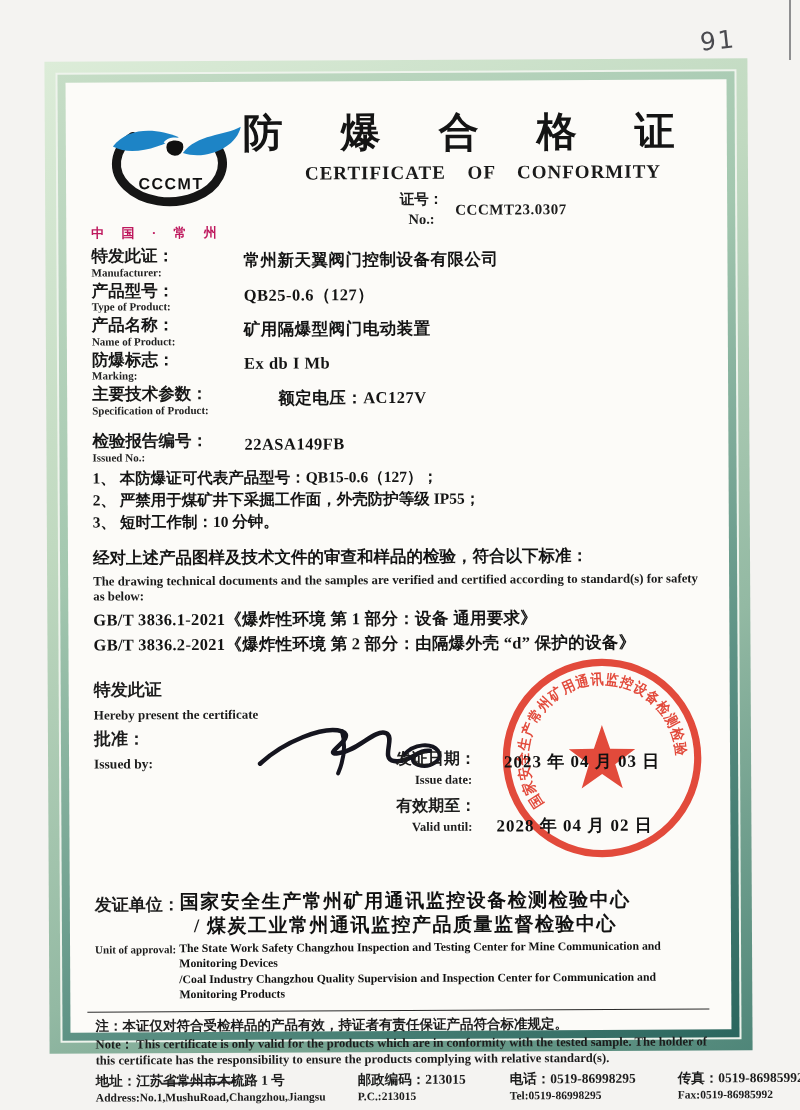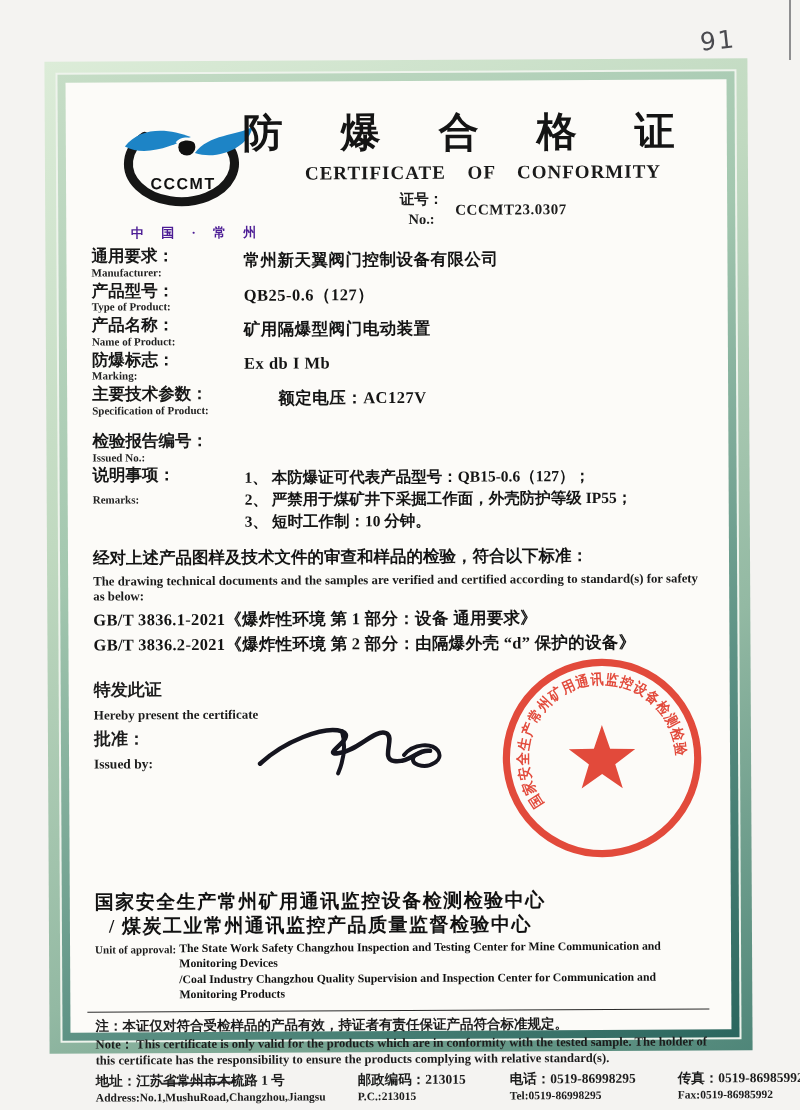--- a/index.html
+++ b/index.html
@@ -37,23 +37,23 @@
     background:linear-gradient(150deg,#c6ddc6 0%,#a3c7af 38%,#5c9184 72%,#2b665e 100%);
   }
   .paper{
     width:100%;height:100%;box-sizing:border-box;
     background:#fcfbf8;
     padding:16px 24px 10px 25px;
     position:relative;
   }
   
   .header{display:flex;align-items:flex-start;margin-bottom:4px;}
-  .logo-block{width:172px;flex:none;text-align:right;padding-top:12px;}
+  .logo-block{width:172px;flex:none;text-align:left;padding-top:12px;}
   .logo-region{
-    font-size:13px;letter-spacing:7px;margin-top:2px;color:#4c1d95;
+    font-size:13px;letter-spacing:7px;margin-top:2px;color:#be185d;
     font-weight:600;
   }
   .title-block{flex:1;text-align:center;}
   .title-zh{
     font-size:40px;font-weight:600;letter-spacing:24px;
     margin:8px 0 2px -24px;white-space:nowrap;color:#141414;
   }
   .title-en{
     font-size:19px;font-weight:600;letter-spacing:1px;word-spacing:16px;
     margin-bottom:6px;color:#1a1a1a;
@@ -145,21 +145,21 @@
             <div>证号：</div>
             <div>No.:</div>
           </div>
           <div class="certno-value">CCCMT23.0307</div>
         </div>
       </div>
     </div>
 
     <div class="field-row">
       <div class="field-label">
-        <div class="label-zh">通用要求：</div>
+        <div class="label-zh">特发此证：</div>
         <div class="label-en">Manufacturer:</div>
       </div>
       <div class="field-value">常州新天翼阀门控制设备有限公司</div>
     </div>
     <div class="field-row">
       <div class="field-label">
         <div class="label-zh">产品型号：</div>
         <div class="label-en">Type of Product:</div>
       </div>
       <div class="field-value">QB25-0.6（127）</div>
@@ -186,26 +186,23 @@
       <div class="field-value">额定电压：AC127V</div>
     </div>
 
     <div class="section-gap"></div>
 
     <div class="field-row">
       <div class="field-label">
         <div class="label-zh">检验报告编号：</div>
         <div class="label-en">Issued No.:</div>
       </div>
-    </div>
-    <div class="field-row">
-      <div class="field-label">
-        <div class="label-zh">说明事项：</div>
-        <div class="label-en" style="margin-top:8px;">Remarks:</div>
-      </div>
+      <div class="field-value">22ASA149FB</div>
+    </div>
+    <div class="field-row">
       <div class="remarks-list">
         <div class="remark-line">1、 本防爆证可代表产品型号：QB15-0.6（127）；</div>
         <div class="remark-line">2、 严禁用于煤矿井下采掘工作面，外壳防护等级 IP55；</div>
         <div class="remark-line">3、 短时工作制：10 分钟。</div>
       </div>
     </div>
 
     <div class="standards">
       <div class="std-intro-zh">经对上述产品图样及技术文件的审查和样品的检验，符合以下标准：</div>
       <div class="std-intro-en">The drawing technical documents and the samples are verified and certified according to standard(s) for safety as below:</div>
@@ -218,37 +215,50 @@
       <div class="present-en">Hereby present the certificate</div>
       <div class="approve-zh">批准：</div>
       <div class="approve-en">Issued by:</div>
 
       <svg class="signature" viewBox="0 0 210 80">
         <path d="M6,48 C30,26 70,10 88,16 C104,22 66,40 84,38 C104,36 120,14 132,18 C142,22 126,44 140,46 C156,48 164,34 176,36" fill="none" stroke="#15151f" stroke-width="4.5" stroke-linecap="round"></path>
         <path d="M150,40 C160,28 178,28 184,36 C190,45 176,54 164,50 C156,47 158,40 166,38" fill="none" stroke="#15151f" stroke-width="4" stroke-linecap="round"></path>
         <path d="M88,16 C92,30 90,44 84,58" fill="none" stroke="#15151f" stroke-width="4" stroke-linecap="round"></path>
       </svg>
 
+      <div class="dates-block">
+        <div class="date-row">
+          <div class="date-zh">发证日期：</div>
+          <div class="date-en">Issue date:</div>
+        </div>
+        <div class="date-row">
+          <div class="date-zh">有效期至：</div>
+          <div class="date-en">Valid until:</div>
+        </div>
+        <div class="date-value issue">2023 年 04 月 03 日</div>
+        <div class="date-value valid">2028 年 04 月 02 日</div>
+      </div>
 
       <svg class="stamp" viewBox="0 0 210 210">
         <circle cx="105" cy="105" r="93" fill="none" stroke="#df3222" stroke-width="7"></circle>
         <polygon points="105,73 112.9,96.1 137.3,96.5 117.8,111.2 125,134.5 105,120.5 85,134.5 92.2,111.2 72.7,96.5 97.1,96.1" fill="#df3222"></polygon>
         <defs>
           <path id="ringPath" d="M37.3,129.6 A72,72 0 1 1 172.7,129.6" fill="none"></path>
         </defs>
         <g transform="rotate(-18 105 105)">
           <text font-size="14" font-weight="bold" fill="#df3222" letter-spacing="1" font-family="Liberation Serif, serif">
             <textPath href="#ringPath" startOffset="0" textLength="300" lengthAdjust="spacingAndGlyphs">国家安全生产常州矿用通讯监控设备检测检验中心</textPath>
           </text>
         </g>
       </svg>
     </div>
 
     <div class="approval">
       <div class="approval-zh-row">
+        <div class="approval-label-zh">发证单位：</div>
         <div class="approval-lines-zh">
           <div>国家安全生产常州矿用通讯监控设备检测检验中心</div>
           <div style="padding-left:14px;">/ 煤炭工业常州通讯监控产品质量监督检验中心</div>
         </div>
       </div>
       <div class="approval-en-row">
         <div class="approval-label-en">Unit of approval:</div>
         <div class="approval-lines-en">
           <div>The State Work Safety Changzhou Inspection and Testing Center for Mine Communication and Monitoring Devices</div>
           <div>/Coal Industry Changzhou Quality Supervision and Inspection Center for Communication and Monitoring Products</div>

